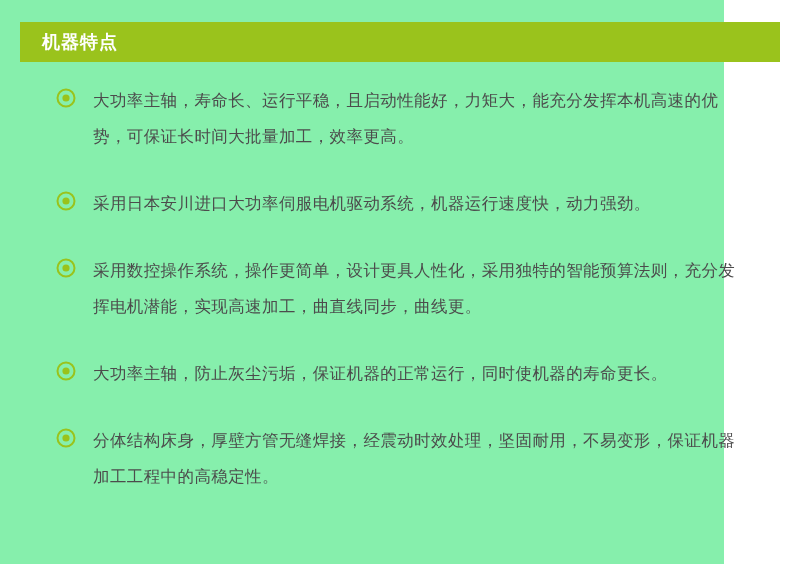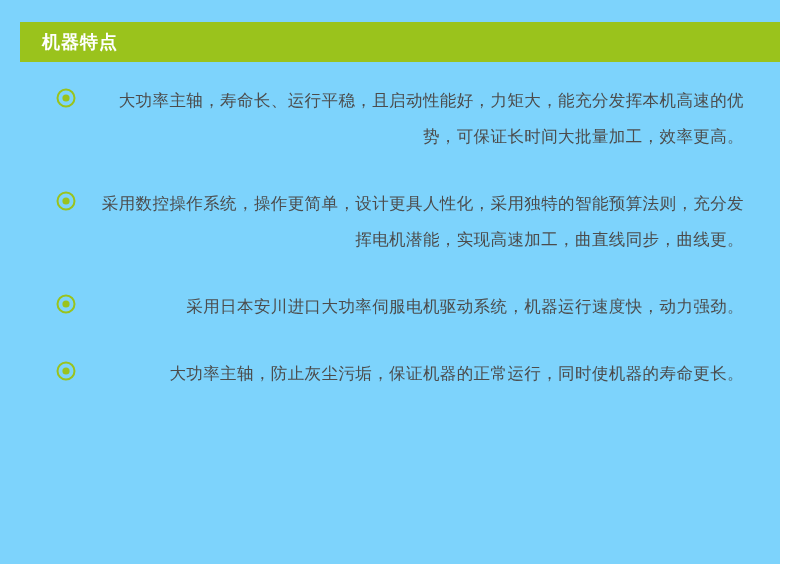--- a/index.html
+++ b/index.html
@@ -8,23 +8,23 @@
   }
   body {
     width: 800px;
     height: 564px;
     background: #ffffff;
     font-family: "Liberation Sans", sans-serif;
     overflow: hidden;
   }
   .page {
     position: relative;
-    width: 780px;
+    width: 724px;
     height: 564px;
-    background: #7dd3fc;
+    background: #86efac;
   }
   .header-bar {
     position: absolute;
     left: 20px;
     top: 22px;
     width: 760px;
     height: 40px;
     background: #9ac31c;
     display: flex;
     align-items: center;
@@ -61,21 +61,21 @@
   }
   .bullet-icon svg {
     display: block;
   }
   .feature-text {
     flex: 1 1 auto;
     color: #4c4c4c;
     font-size: 16.5px;
     line-height: 36px;
     letter-spacing: 0.4px;
-    text-align: right;
+    text-align: left;
   }
 </style>
 </head>
 <body>
 
 <div class="page">
 
   <div class="header-bar">
     <div class="header-title">机器特点</div>
   </div>
@@ -92,39 +92,48 @@
       <span class="feature-text">大功率主轴，寿命长、运行平稳，且启动性能好，力矩大，能充分发挥本机高速的优势，可保证长时间大批量加工，效率更高。</span>
     </li>
 
     <li class="feature-item">
       <span class="bullet-icon">
         <svg width="20" height="20" viewBox="0 0 20 20" aria-hidden="true">
           <circle cx="10" cy="10" r="8.5" fill="none" stroke="#9ac31c" stroke-width="2"></circle>
           <circle cx="10" cy="10" r="3.6" fill="#9ac31c"></circle>
         </svg>
       </span>
-      <span class="feature-text">采用数控操作系统，操作更简单，设计更具人性化，采用独特的智能预算法则，充分发挥电机潜能，实现高速加工，曲直线同步，曲线更。</span>
+      <span class="feature-text">采用日本安川进口大功率伺服电机驱动系统，机器运行速度快，动力强劲。</span>
     </li>
 
     <li class="feature-item">
       <span class="bullet-icon">
         <svg width="20" height="20" viewBox="0 0 20 20" aria-hidden="true">
           <circle cx="10" cy="10" r="8.5" fill="none" stroke="#9ac31c" stroke-width="2"></circle>
           <circle cx="10" cy="10" r="3.6" fill="#9ac31c"></circle>
         </svg>
       </span>
-      <span class="feature-text">采用日本安川进口大功率伺服电机驱动系统，机器运行速度快，动力强劲。</span>
+      <span class="feature-text">采用数控操作系统，操作更简单，设计更具人性化，采用独特的智能预算法则，充分发挥电机潜能，实现高速加工，曲直线同步，曲线更。</span>
     </li>
 
     <li class="feature-item">
       <span class="bullet-icon">
         <svg width="20" height="20" viewBox="0 0 20 20" aria-hidden="true">
           <circle cx="10" cy="10" r="8.5" fill="none" stroke="#9ac31c" stroke-width="2"></circle>
           <circle cx="10" cy="10" r="3.6" fill="#9ac31c"></circle>
         </svg>
       </span>
       <span class="feature-text">大功率主轴，防止灰尘污垢，保证机器的正常运行，同时使机器的寿命更长。</span>
     </li>
 
+    <li class="feature-item">
+      <span class="bullet-icon">
+        <svg width="20" height="20" viewBox="0 0 20 20" aria-hidden="true">
+          <circle cx="10" cy="10" r="8.5" fill="none" stroke="#9ac31c" stroke-width="2"></circle>
+          <circle cx="10" cy="10" r="3.6" fill="#9ac31c"></circle>
+        </svg>
+      </span>
+      <span class="feature-text">分体结构床身，厚壁方管无缝焊接，经震动时效处理，坚固耐用，不易变形，保证机器加工工程中的高稳定性。</span>
+    </li>
 
   </ul>
 
 </div>
 
 </body></html>

